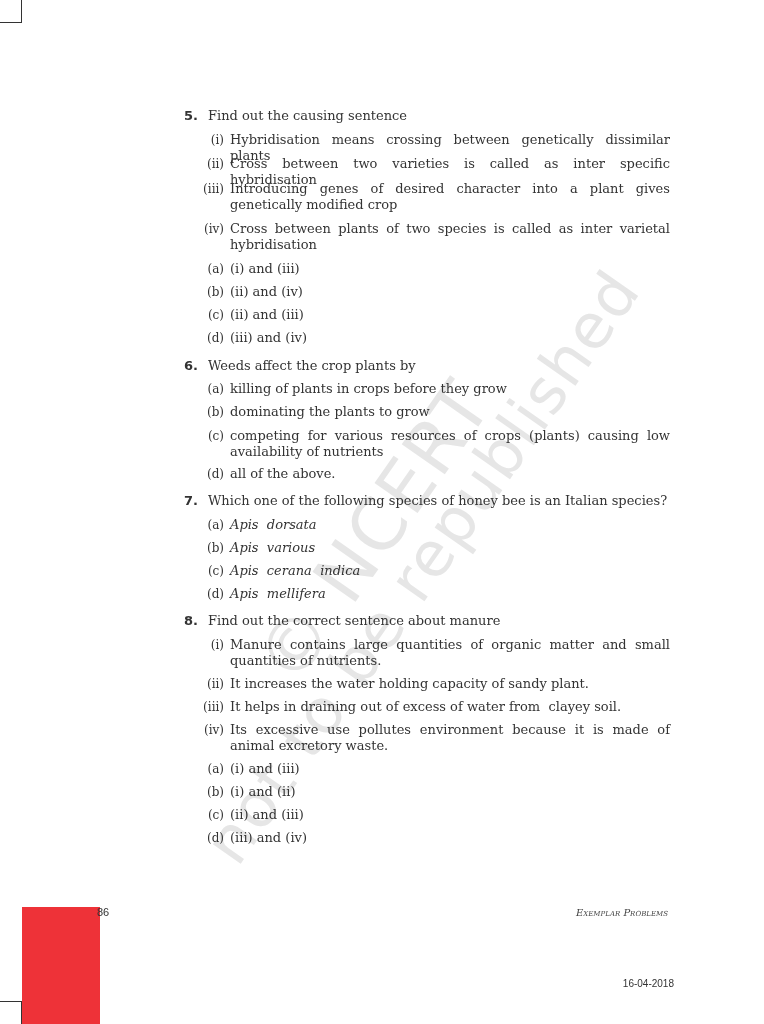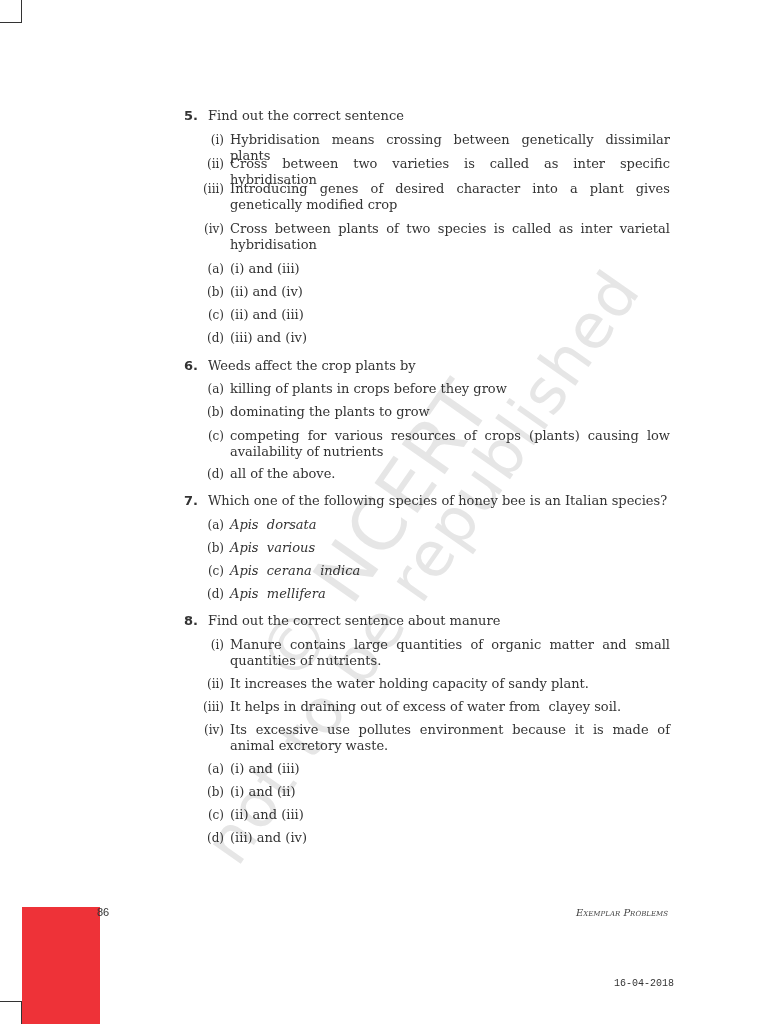--- a/index.html
+++ b/index.html
@@ -13,39 +13,39 @@
   .q { position:absolute; left:184px; font-size:13px; line-height:16px; }
   .qnum { position:absolute; left:0; font-weight:bold; font-family:"DejaVu Sans", sans-serif; font-size:13px; }
   .qtext { position:absolute; left:24px; white-space:nowrap; }
   .line { position:absolute; font-size:13px; line-height:16px; }
   .lbl { position:absolute; text-align:right; width:40px; font-size:12px; }
   .txt { position:absolute; left:230px; width:440px; text-align:justify; font-size:13px; line-height:16px; }
   .ital { font-style:italic; }
   .footer-box { position:absolute; left:22px; top:907px; width:78px; height:117px; background:#ee3238; }
   .page-num { position:absolute; left:97px; top:906px; font-family:"Liberation Sans", sans-serif; font-weight:normal; font-size:11px; color:#333; }
   .running-head { position:absolute; left:560px; top:907px; width:108px; text-align:right; font-family:"DejaVu Serif", serif; font-style:italic; font-variant:small-caps; font-size:10px; color:#444; }
-  .date { position:absolute; left:600px; top:978px; width:74px; text-align:right; font-family:Liberation Mono, monospace; font-size:10px; color:#333; }
+  .date { position:absolute; left:600px; top:978px; width:74px; text-align:right; font-family:Liberation Sans, sans-serif; font-size:10px; color:#333; }
 </style>
 </head>
 <body>
 
 <div class="crop-v" style="left:21px; top:0; height:22px;"></div>
 <div class="crop-h" style="left:0; top:22px; width:22px;"></div>
 <div class="crop-h" style="left:0; top:1001px; width:22px;"></div>
 <div class="crop-v" style="left:21px; top:1001px; height:23px;"></div>
 
 <div class="watermark" style="left:240px; top:650px; transform:rotate(-55deg);">© NCERT</div>
 <div class="watermark" style="left:190px; top:835px; transform:rotate(-55deg); font-size:62px;">not to be republished</div>
 
 <div class="content">
 
   <div>
     <div class="q" style="top:108px;">
       <span class="qnum">5.</span>
-      <span class="qtext">Find out the correct sentence</span>
+      <span class="qtext">Find out the causing sentence</span>
     </div>
     <div class="line" style="top:132px;">
       <span class="lbl" style="left:184px;">(i)</span>
       <span class="txt">Hybridisation means crossing between genetically dissimilar plants</span>
     </div>
     <div class="line" style="top:156px;">
       <span class="lbl" style="left:184px;">(ii)</span>
       <span class="txt">Cross between two varieties is called as inter specific hybridisation</span>
     </div>
     <div class="line" style="top:181px;">

